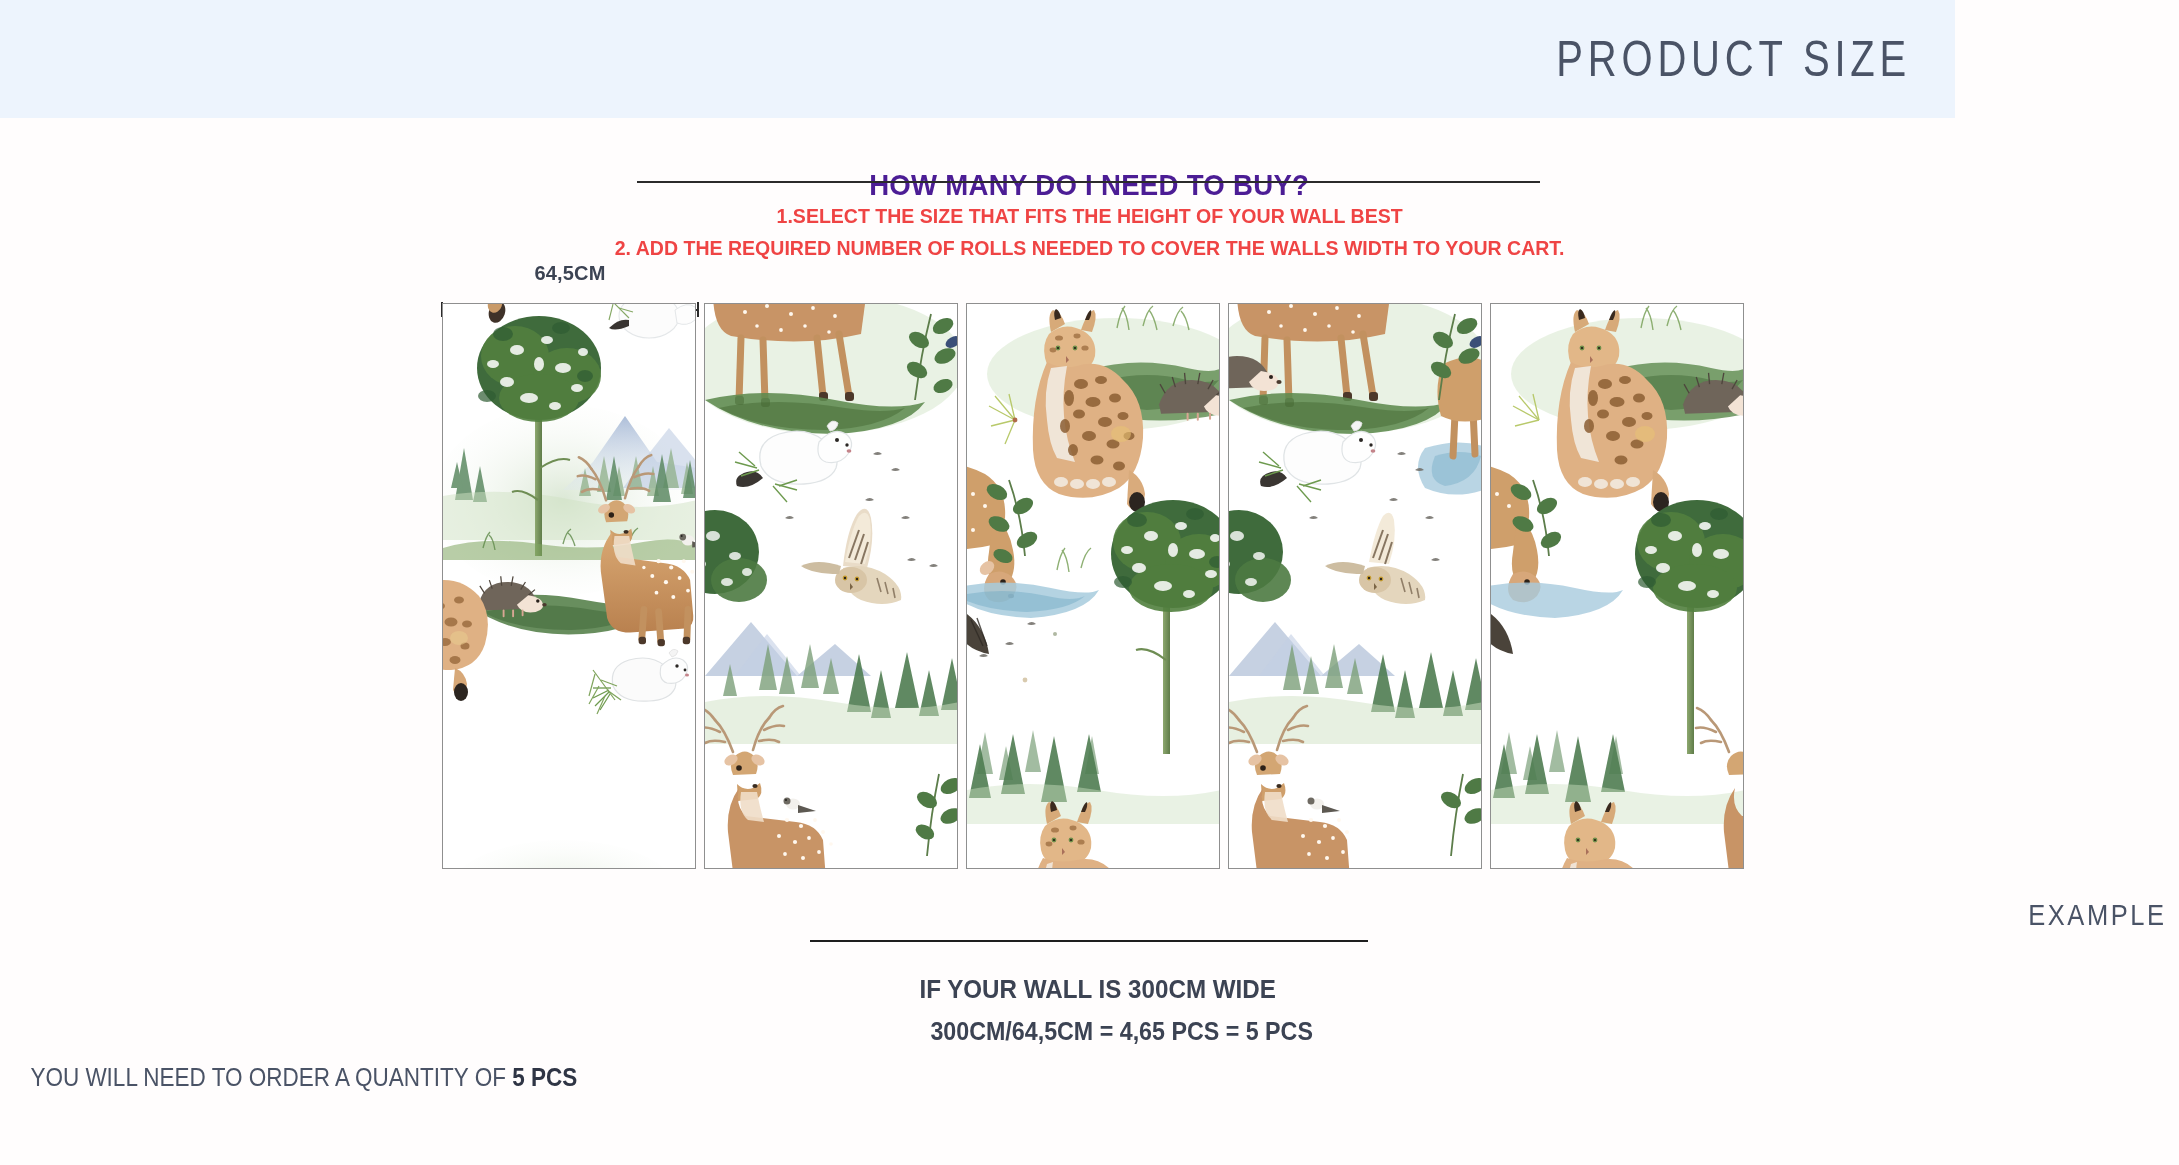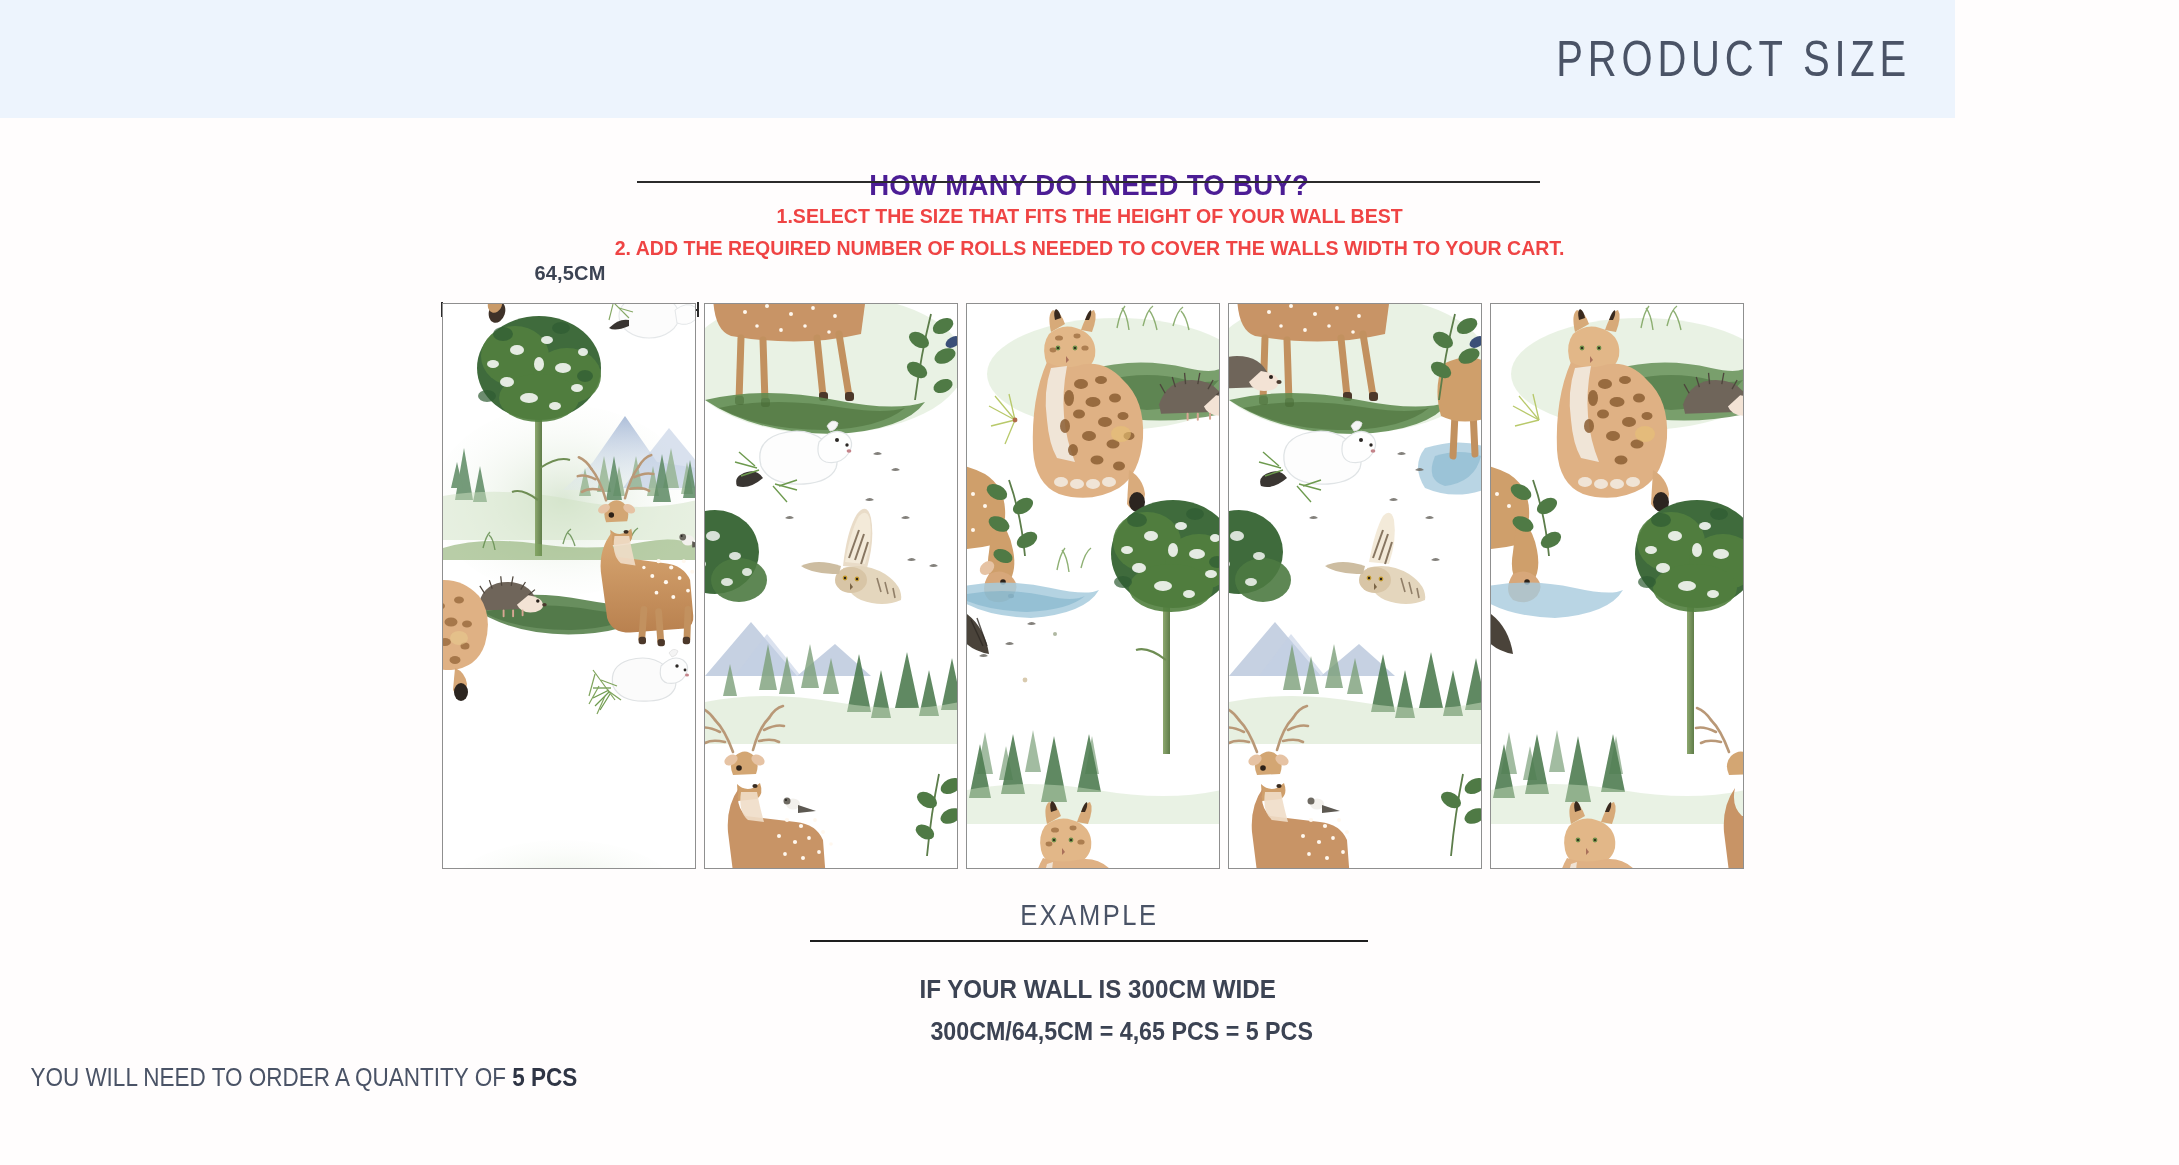--- a/index.html
+++ b/index.html
@@ -71,21 +71,21 @@
     margin-right:8px;
     overflow:hidden;
     position:relative;
     background:#ffffff;
   }
   .panel:last-child{margin-right:0;}
   .panel svg{display:block;position:absolute;left:0;top:0;}
 
   
   .example-title{
-    position:absolute;left:0;top:898px;width:2179px;text-align:center;
+    position:absolute;left:0;top:898px;width:2179px;text-align:right;
     font-size:30px;font-weight:300;letter-spacing:3px;color:#4a5366;
   }
   .example-title span{display:inline-block;transform:scaleX(.85);}
   .rule-example{
     position:absolute;left:810px;top:940px;width:558px;height:2px;background:#1e1e1e;
   }
   .example-body{
     position:absolute;left:8px;top:968px;width:2179px;text-align:center;color:#3c4353;
   }
   .ex-strong{font-size:26px;font-weight:700;line-height:42px;}

